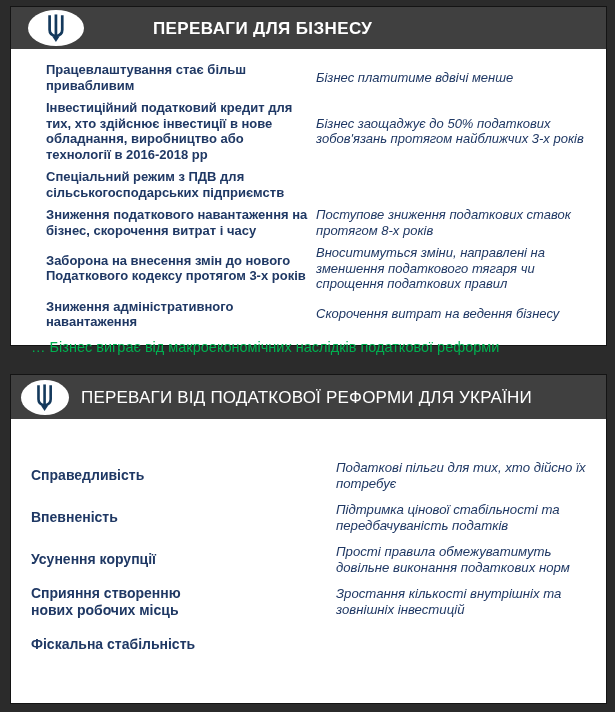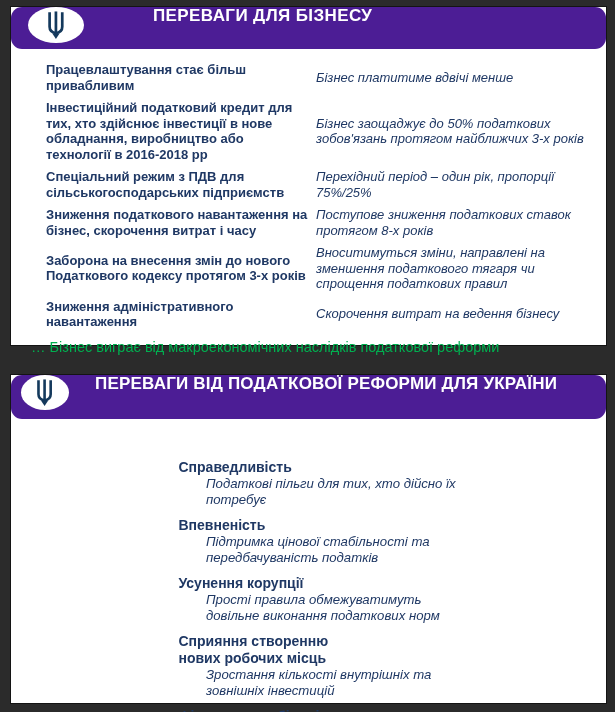--- a/index.html
+++ b/index.html
@@ -2,40 +2,40 @@
 <html><head>
 <meta charset="utf-8">
 <style>
   html,body{margin:0;padding:0;background:#2b2b2b;}
   .stage{position:relative;width:615px;height:712px;background:#2b2b2b;overflow:hidden;
          font-family:"Liberation Sans",sans-serif;}
   .slide{position:absolute;left:10px;width:597px;background:#fff;border:1px solid #141414;
          box-sizing:border-box;}
   .slide1{top:6px;height:340px;}
   .slide2{top:374px;height:330px;}
-  .hdr{position:relative;width:100%;background:#4c1d95;display:flex;border-radius:11px;}
+  .hdr{position:relative;width:100%;background:#404040;display:flex;align-items:center;}
   .slide1 .hdr{height:42px;}
   .slide2 .hdr{height:44px;}
   .logo-ell{background:#fff;border-radius:50%;display:flex;align-items:center;justify-content:center;
             flex:0 0 auto;}
   .slide1 .logo-ell{width:56px;height:36px;margin-left:17px;}
   .slide2 .logo-ell{width:48px;height:35px;margin-left:10px;}
   .logo-ell svg{height:28px;width:auto;display:block;}
   .slide2 .logo-ell svg{height:27px;}
   .hdr-title{color:#fff;font-size:17px;line-height:1;letter-spacing:0.4px;white-space:nowrap;}
   .slide1 .hdr-title{font-weight:700;margin-left:69px;}
-  .slide2 .hdr-title{font-weight:700;margin-left:26px;letter-spacing:0.2px;}
+  .slide2 .hdr-title{font-weight:400;margin-left:12px;letter-spacing:0.2px;}
   .body1{padding:13px 0 0 35px;}
   .row{display:flex;align-items:center;margin-bottom:7px;}
   .cell-l,.cell-r{white-space:pre-line;color:#1F3864;}
   .slide1 .cell-l{width:270px;flex:0 0 auto;font-size:13px;font-weight:700;line-height:15.5px;}
   .slide1 .cell-r{width:278px;margin-left:0px;font-size:13px;font-style:italic;line-height:15.5px;}
   .footer-note{margin:10px 0 0 -15px;color:#00B050;font-size:14.5px;line-height:1.1;}
   .body2{padding:40px 0 0 20px;}
-  .slide2 .row{margin-bottom:9px;min-height:33px;flex-direction:column;}
+  .slide2 .row{margin-bottom:9px;min-height:33px;}
   .slide2 .cell-l{width:280px;flex:0 0 auto;font-size:14px;font-weight:700;line-height:17px;}
   .slide2 .cell-r{width:250px;margin-left:25px;font-size:13.2px;font-style:italic;line-height:16px;}
 </style>
 </head>
 <body>
 
 <div class="stage">
 
   <div class="slide slide1">
     <div class="hdr">
@@ -61,22 +61,20 @@
         <div class="cell-l">Інвестиційний податковий кредит для
 тих, хто здійснює інвестиції в нове
 обладнання, виробництво або
 технології в 2016-2018 рр</div>
         <div class="cell-r">Бізнес заощаджує до 50% податкових
 зобов'язань протягом найближчих 3-х років</div>
       </div>
       <div class="row">
         <div class="cell-l">Спеціальний режим з ПДВ для
 сільськогосподарських підприємств</div>
-        <div class="cell-r">Перехідний період – один рік, пропорції
-75%/25%</div>
       </div>
       <div class="row">
         <div class="cell-l">Зниження податкового навантаження на
 бізнес, скорочення витрат і часу</div>
         <div class="cell-r">Поступове зниження податкових ставок
 протягом 8-х років</div>
       </div>
       <div class="row">
         <div class="cell-l">Заборона на внесення змін до нового
 Податкового кодексу протягом 3-х років</div>

